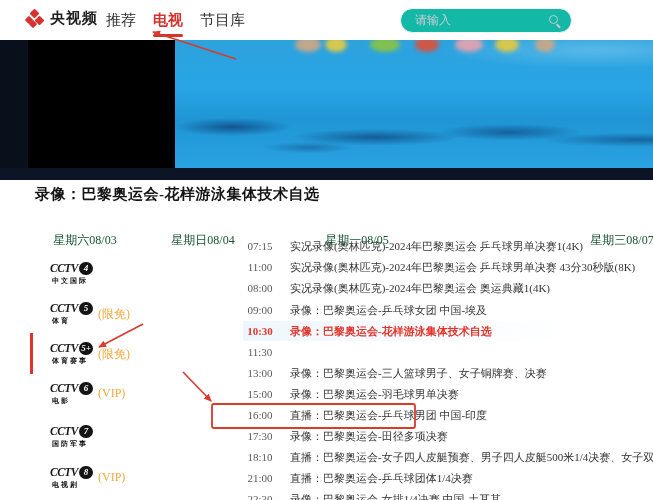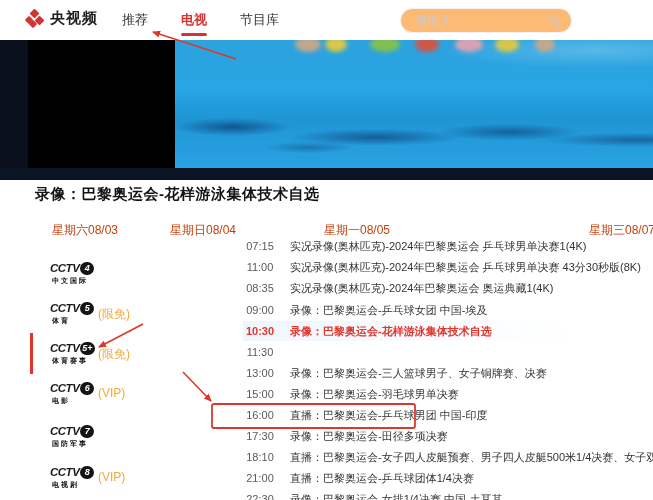--- a/index.html
+++ b/index.html
@@ -1,33 +1,33 @@
 <!DOCTYPE html>
 <html><head>
 <meta charset="utf-8">
 <style>
   * { margin:0; padding:0; box-sizing:border-box; }
   html,body { width:653px; height:500px; font-family:"Liberation Sans","DejaVu Sans",sans-serif; background:#fff; }
-  .page { position:relative; width:653px; height:500px; overflow:hidden; background:#fff; }
+  .page { position:relative; width:653px; height:500px; overflow:hidden; background:#fff;font-family:Liberation Serif, serif; }
 
   
   .header { position:absolute; top:0; left:0; width:653px; height:40px; background:#fff; z-index:3; }
   .brand { position:absolute; left:26px; top:9px; display:flex; align-items:center; gap:6px; cursor:pointer; }
   .logo-mark { position:relative; width:18px; height:18px; }
   .logo-mark i { position:absolute; width:7px; height:7px; background:#d5332f; transform:rotate(45deg); border-radius:1px; }
   .logo-mark i:nth-child(1){ left:5px; top:0; }
   .logo-mark i:nth-child(2){ left:0; top:7px; width:6px; height:6px; }
   .logo-mark i:nth-child(3){ left:10px; top:7px; }
   .logo-mark i:nth-child(4){ left:4px; top:11px; width:6px; height:6px; }
   .brand-name { font-size:15px; font-weight:bold; color:#1f1f1f; letter-spacing:1px; }
   .nav { position:absolute; left:105px; top:0; height:40px; display:flex; align-items:center; gap:15px; }
-  .nav a { font-size:13px; color:#333; text-decoration:none; position:relative; padding:4px 1px; cursor:pointer;margin-left:16px; }
+  .nav a { font-size:15px; color:#333; text-decoration:none; position:relative; padding:4px 1px; cursor:pointer; }
   .nav a.active { color:#d5332f; font-weight:bold; }
   .nav a.active::after { content:""; position:absolute; left:1px; right:1px; bottom:-3px; height:3px; background:#d5332f; border-radius:2px; }
-  .search { position:absolute; left:400px; top:8px; width:172px; height:25px; background:#fdba74; border:1px solid #f1f3f6; border-radius:13px; }
+  .search { position:absolute; left:400px; top:8px; width:172px; height:25px; background:#14b8a6; border:1px solid #f1f3f6; border-radius:13px; }
   .search input { width:100%; height:100%; border:none; outline:none; background:transparent; padding:0 30px 0 14px; font-size:12px; color:#333; font-family:inherit; }
   .search input::placeholder { color:#c6ccd6; }
   .mag { position:absolute; right:13px; top:6px; width:9px; height:9px; border:1.5px solid #c3c9d3; border-radius:50%; cursor:pointer; }
   .mag::after { content:""; position:absolute; right:-4px; bottom:-3px; width:5px; height:1.5px; background:#c3c9d3; transform:rotate(45deg); }
 
   
   .video { position:absolute; top:40px; left:0; width:653px; height:140px; background:#000; cursor:pointer; }
   .video::before { content:""; position:absolute; left:0; top:0; bottom:12px; width:28px; background:#0a0f1c; }
   .video::after { content:""; position:absolute; left:0; right:0; bottom:0; height:12px; background:#0c1526; }
   .pool { position:absolute; left:175px; top:0; right:0; height:128px;
@@ -47,21 +47,21 @@
   .sw4 { left:240px; width:24px; background:#d85340; }
   .sw5 { left:280px; width:28px; background:#e0a3b2; }
   .sw6 { left:320px; width:24px; background:#dfc945; }
   .sw7 { left:360px; width:20px; background:#c9a887; }
 
   
   .prog-title { position:absolute; left:35px; top:185px; font-size:15px; font-weight:bold; color:#141414; letter-spacing:.5px; }
 
   
   .tabs { position:absolute; left:0; top:211px; width:653px; height:38px; z-index:5; }
-  .tab { position:absolute; top:0; transform:translateX(-50%); line-height:38px; font-size:12px; color:#c2410c; text-decoration:none; cursor:pointer; white-space:nowrap; }
+  .tab { position:absolute; top:10px; transform:translateX(-50%); line-height:38px; font-size:12px; color:#14532d; text-decoration:none; cursor:pointer; white-space:nowrap; }
   .tab.selected { transform:none; left:425px; top:1px; width:132px; height:36px; line-height:36px; text-align:center; background:#ec0f2e; color:#fff; font-weight:bold; border-radius:7px; box-shadow:0 3px 8px rgba(236,15,46,.25); }
   .tab.selected::after { content:""; position:absolute; left:50%; margin-left:-7px; bottom:-6px; border-left:7px solid transparent; border-right:7px solid transparent; border-top:7px solid #ec0f2e; }
 
   
   .channel { position:absolute; left:50px; width:150px; height:36px; cursor:pointer; }
   .logo-line { display:flex; align-items:flex-start; }
   .cctv-word { font-style:italic; font-weight:900; font-size:11.5px; color:#191919; letter-spacing:-.5px; }
   .cctv-num { display:inline-block; min-width:14px; height:13px; padding:0 2px; margin-left:1px; background:#141414; color:#fff; font-size:9px; font-weight:bold; font-style:italic; border-radius:8px; text-align:center; line-height:13px; }
   .cctv-sub { font-size:7px; font-weight:bold; color:#141414; letter-spacing:2px; margin-top:1px; padding-left:2px; }
   .badge { position:absolute; left:48px; top:4px; font-size:12px; color:#f2a93b; }
@@ -177,21 +177,21 @@
   <div>
     <div class="row" style="top:236px">
         <span class="time">07:15</span>
         <span class="label">实况录像(奥林匹克)-2024年巴黎奥运会 乒乓球男单决赛1(4K)</span>
       </div>
     <div class="row" style="top:257px">
         <span class="time">11:00</span>
         <span class="label">实况录像(奥林匹克)-2024年巴黎奥运会 乒乓球男单决赛 43分30秒版(8K)</span>
       </div>
     <div class="row" style="top:278px">
-        <span class="time">08:35</span>
+        <span class="time">08:00</span>
         <span class="label">实况录像(奥林匹克)-2024年巴黎奥运会 奥运典藏1(4K)</span>
       </div>
     <div class="row" style="top:300px">
         <span class="time">09:00</span>
         <span class="label">录像：巴黎奥运会-乒乓球女团 中国-埃及</span>
       </div>
     <div class="row current" style="top:321px">
         <span class="time">10:30</span>
         <span class="label">录像：巴黎奥运会-花样游泳集体技术自选</span>
       </div>

